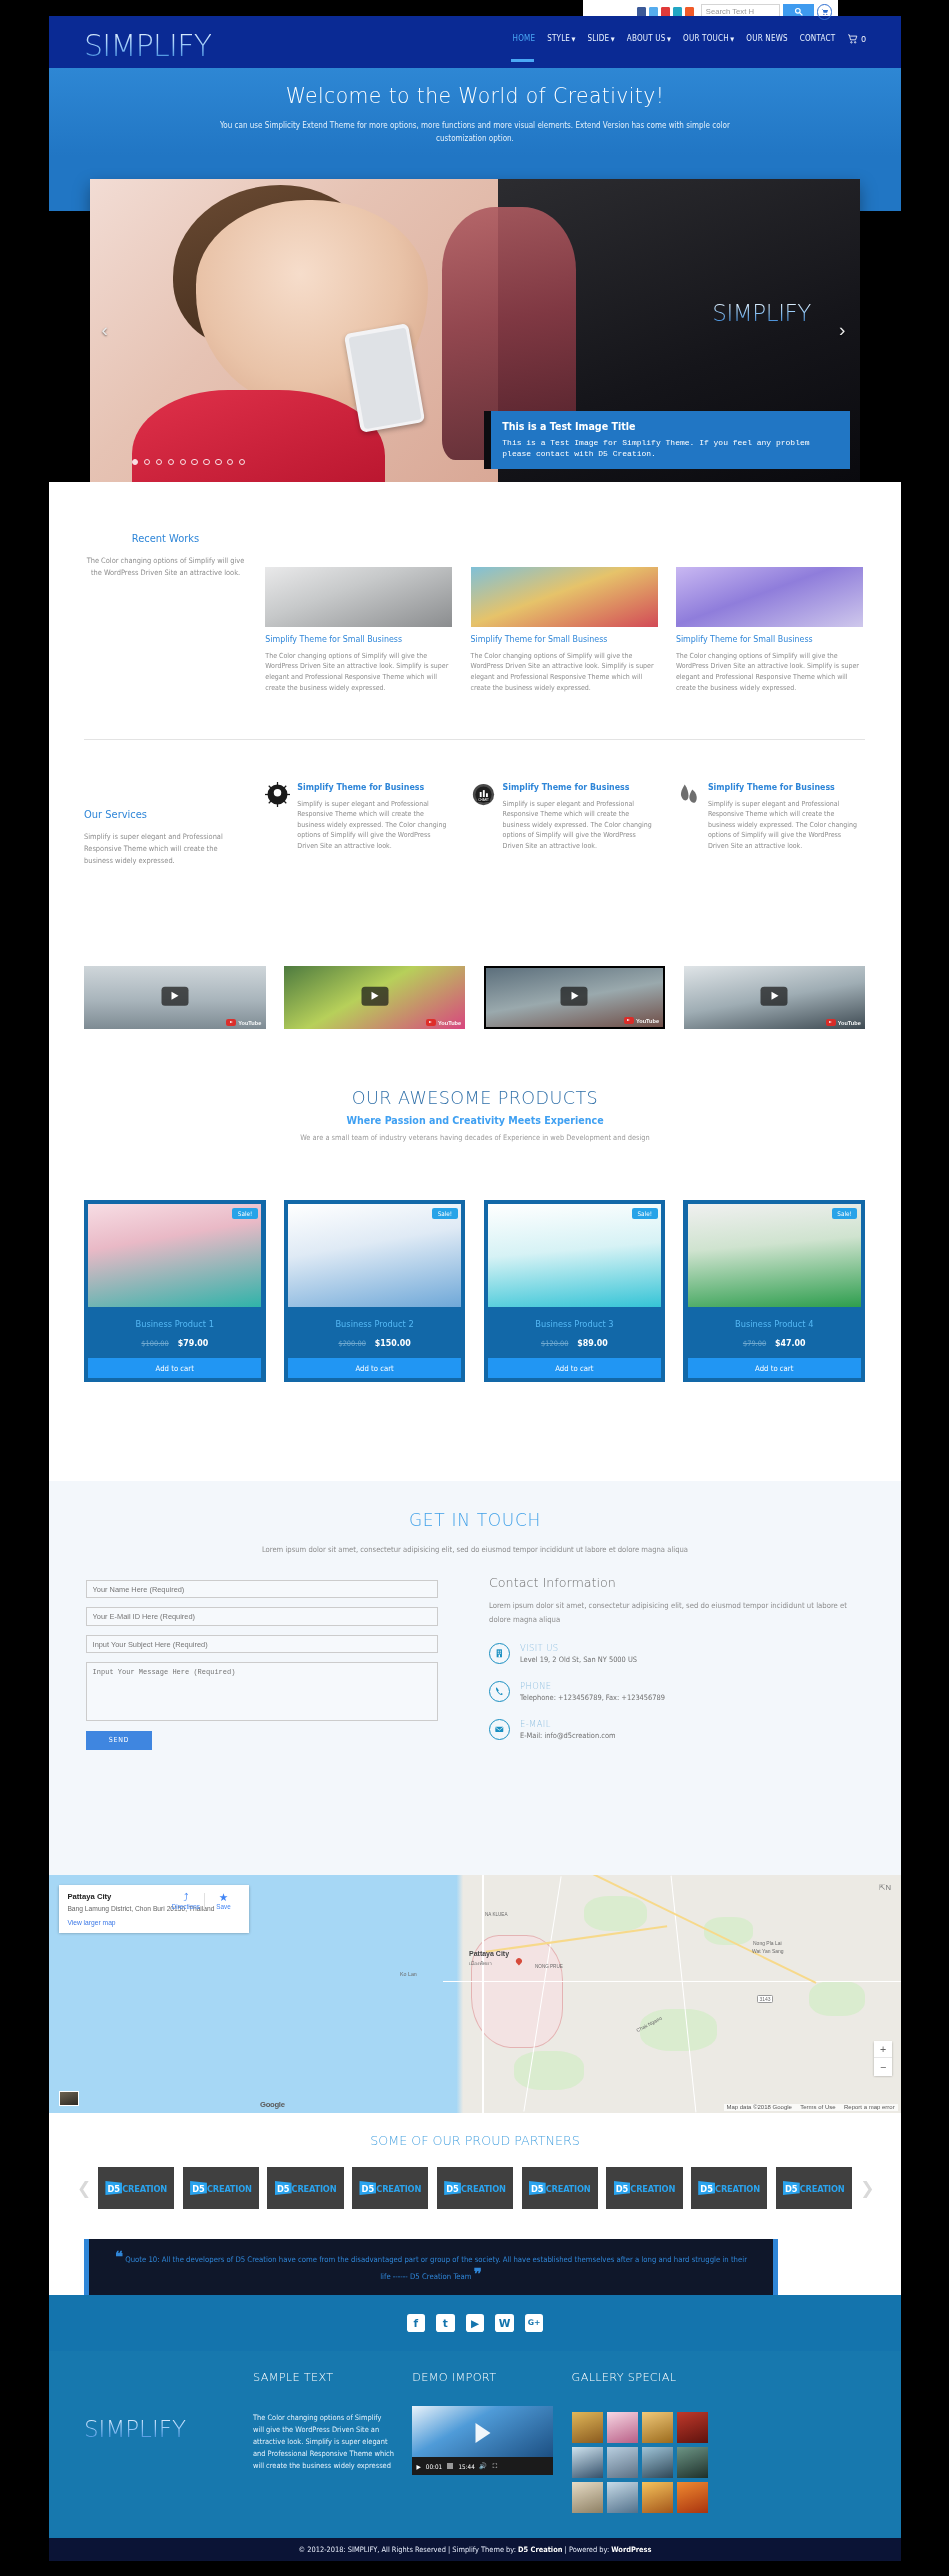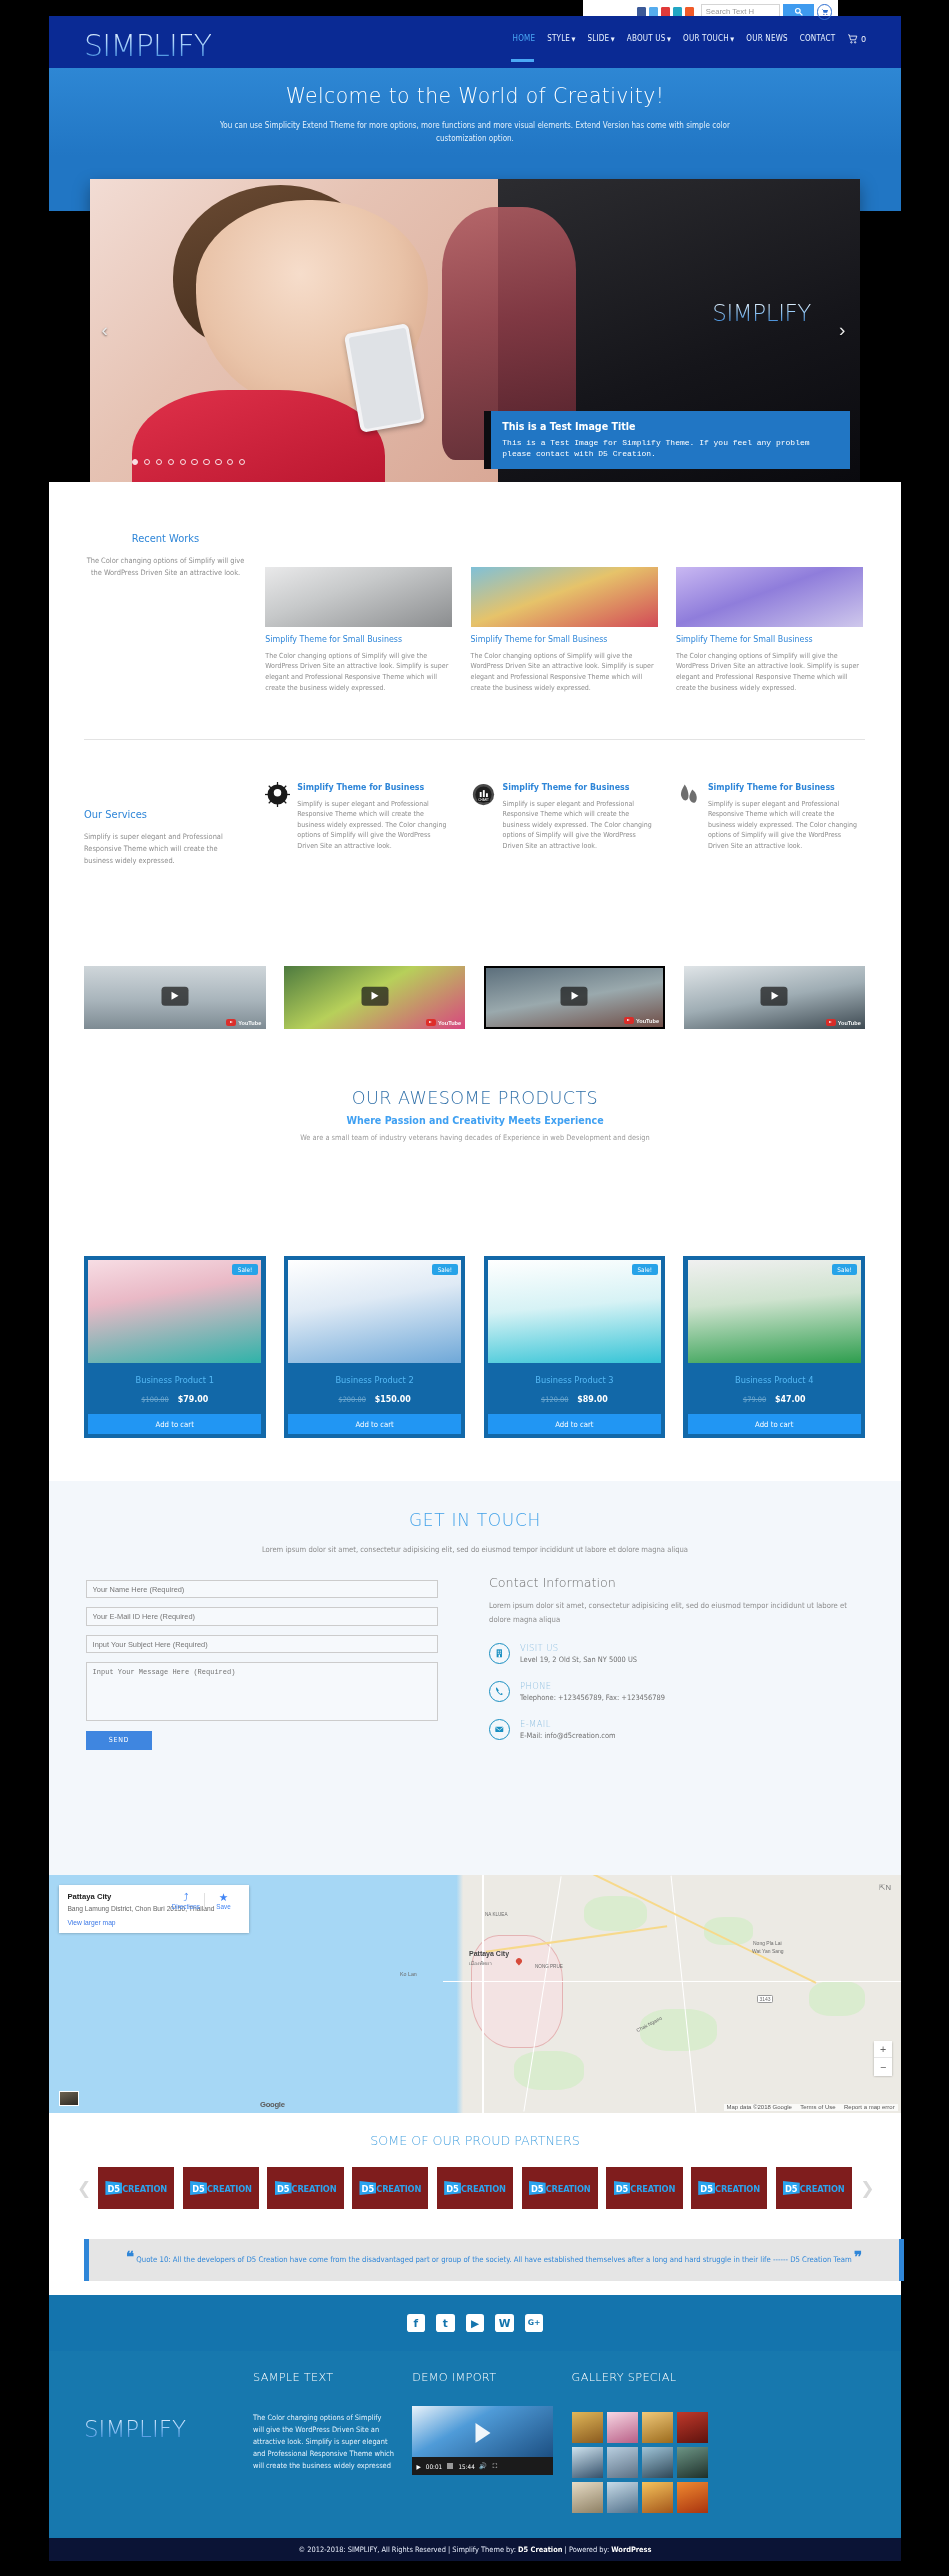--- a/index.html
+++ b/index.html
@@ -168,21 +168,21 @@
      font-size:5.6px;color:#fff;font-family:"Liberation Sans",sans-serif;font-weight:bold;opacity:.95;}
   .ytmark { width:10px;height:7px;background:#e02a26;border-radius:2.1px; position:relative;}
   .ytmark:after{content:"";position:absolute;left:3.5px;top:1.8px;border-left:3.5px solid #fff;border-top:1.8px solid transparent;border-bottom:1.8px solid transparent;}
 
   
   .prod-head { position:absolute; left:49px; top:1088px; width:852px; text-align:center; }
   .prod-head h2 { font-family:"DejaVu Sans",sans-serif; font-weight:300; font-size:17.6px; color:#2f6fa8; letter-spacing:0.4px;}
   .prod-head h3 { font-family:"DejaVu Sans Condensed","Liberation Sans",sans-serif; font-size:10.6px; color:#3fa0f2; margin-top:5.6px; font-weight:bold;}
   .prod-head p { font-family:"DejaVu Sans Condensed","Liberation Sans",sans-serif; font-size:7.4px; color:#9a9a9a; margin-top:7.7px;}
 
-  .products { position:absolute; left:84px; top:1256px; width:781px; display:flex; gap:18.3px; }
+  .products { position:absolute; left:84px; top:1200px; width:781px; display:flex; gap:18.3px; }
   .pcard { width:187px; background:#1268a8; position:relative; padding:4.2px; }
   .pimg { height:103px; position:relative; overflow:hidden; background:#fff;}
   .p1 { background: linear-gradient(170deg,#f7dde4 0%,#e9b9c6 35%,#2fb3a9 100%); }
   .p2 { background: linear-gradient(170deg,#ffffff 0%,#dfeaf5 40%,#6fa8d8 100%); }
   .p3 { background: linear-gradient(175deg,#ffffff 0%,#d6f2f5 45%,#35c4d6 100%); }
   .p4 { background: linear-gradient(175deg,#f0f0f0 0%,#cfe3cf 40%,#2e9e4e 100%); }
   .sale {
     position:absolute; right:3.5px; top:3.5px; background:#27a3e8; color:#fff;
     font-size:6.3px; padding:2.1px 5.6px; border-radius:2.1px;
     font-family:"DejaVu Sans Condensed","Liberation Sans",sans-serif;
@@ -256,27 +256,27 @@
       font-family:"Liberation Sans",sans-serif; letter-spacing:-0.3px;}
   .map-lbl { position:absolute; font-family:"Liberation Sans",sans-serif; color:#6a6a6a; }
   .pin { position:absolute; width:6.3px;height:6.3px;background:#d64b3b;border-radius:50% 50% 50% 0;
       transform:rotate(-45deg); }
 
   
   .partners-head { position:absolute; left:49px; top:2133px; width:852px; text-align:center;
       font-family:"DejaVu Sans",sans-serif; font-weight:300; font-size:12.7px; color:#4aa3e0; }
   .partners { position:absolute; left:77px; top:2167px; width:796px; display:flex; gap:8.4px; align-items:center; }
   .parrow { color:#d9d9d9; font-size:17px; width:12.7px; text-align:center; }
-  .plogo { width:87px; height:42px; background:#7f1d1d; display:flex; align-items:center; justify-content:center; gap:0; overflow:hidden;}
+  .plogo { width:87px; height:42px; background:#404040; display:flex; align-items:center; justify-content:center; gap:0; overflow:hidden;}
   .plogo .d5 { background:#2aa4ef; color:#fff; font-size:9.2px; font-weight:bold; padding:1.4px 2.1px;
       font-family:"DejaVu Sans Condensed","Liberation Sans",sans-serif; clip-path: polygon(0 0, 100% 12%, 100% 88%, 0 100%);}
   .plogo .cr { color:#2aa4ef; font-size:9.2px; font-weight:bold; letter-spacing:-0.2px;
       font-family:"DejaVu Sans Condensed","Liberation Sans",sans-serif;}
 
-  .quote { position:absolute; left:84px; top:2239px; width:820px; background:#e5e5e5;
+  .quote { position:absolute; left:84px; top:2239px; width:694px; background:#0f172a;
       border-left:5px solid #2f86d8; border-right:5px solid #2f86d8; padding:11.3px 24px 14px; }
   .quote p { text-align:center; color:#2f86d8; font-size:7.7px; line-height:14px;
       font-family:"DejaVu Sans Condensed","Liberation Sans",sans-serif;}
   .qmark { color:#2f86d8; font-size:15px; font-weight:bold; font-family:"DejaVu Serif",serif; }
 
   
   .socialbar { position:absolute; left:49px; top:2295px; width:852px; height:56px; background:#1474ad;
       display:flex; align-items:center; justify-content:center; gap:11.3px; }
   .sb { width:18.3px;height:18.3px;border-radius:2.8px;background:#fff; display:flex;align-items:center;justify-content:center;
       color:#1474ad; font-weight:bold; font-size:10.6px; font-family:"DejaVu Sans",sans-serif;}

